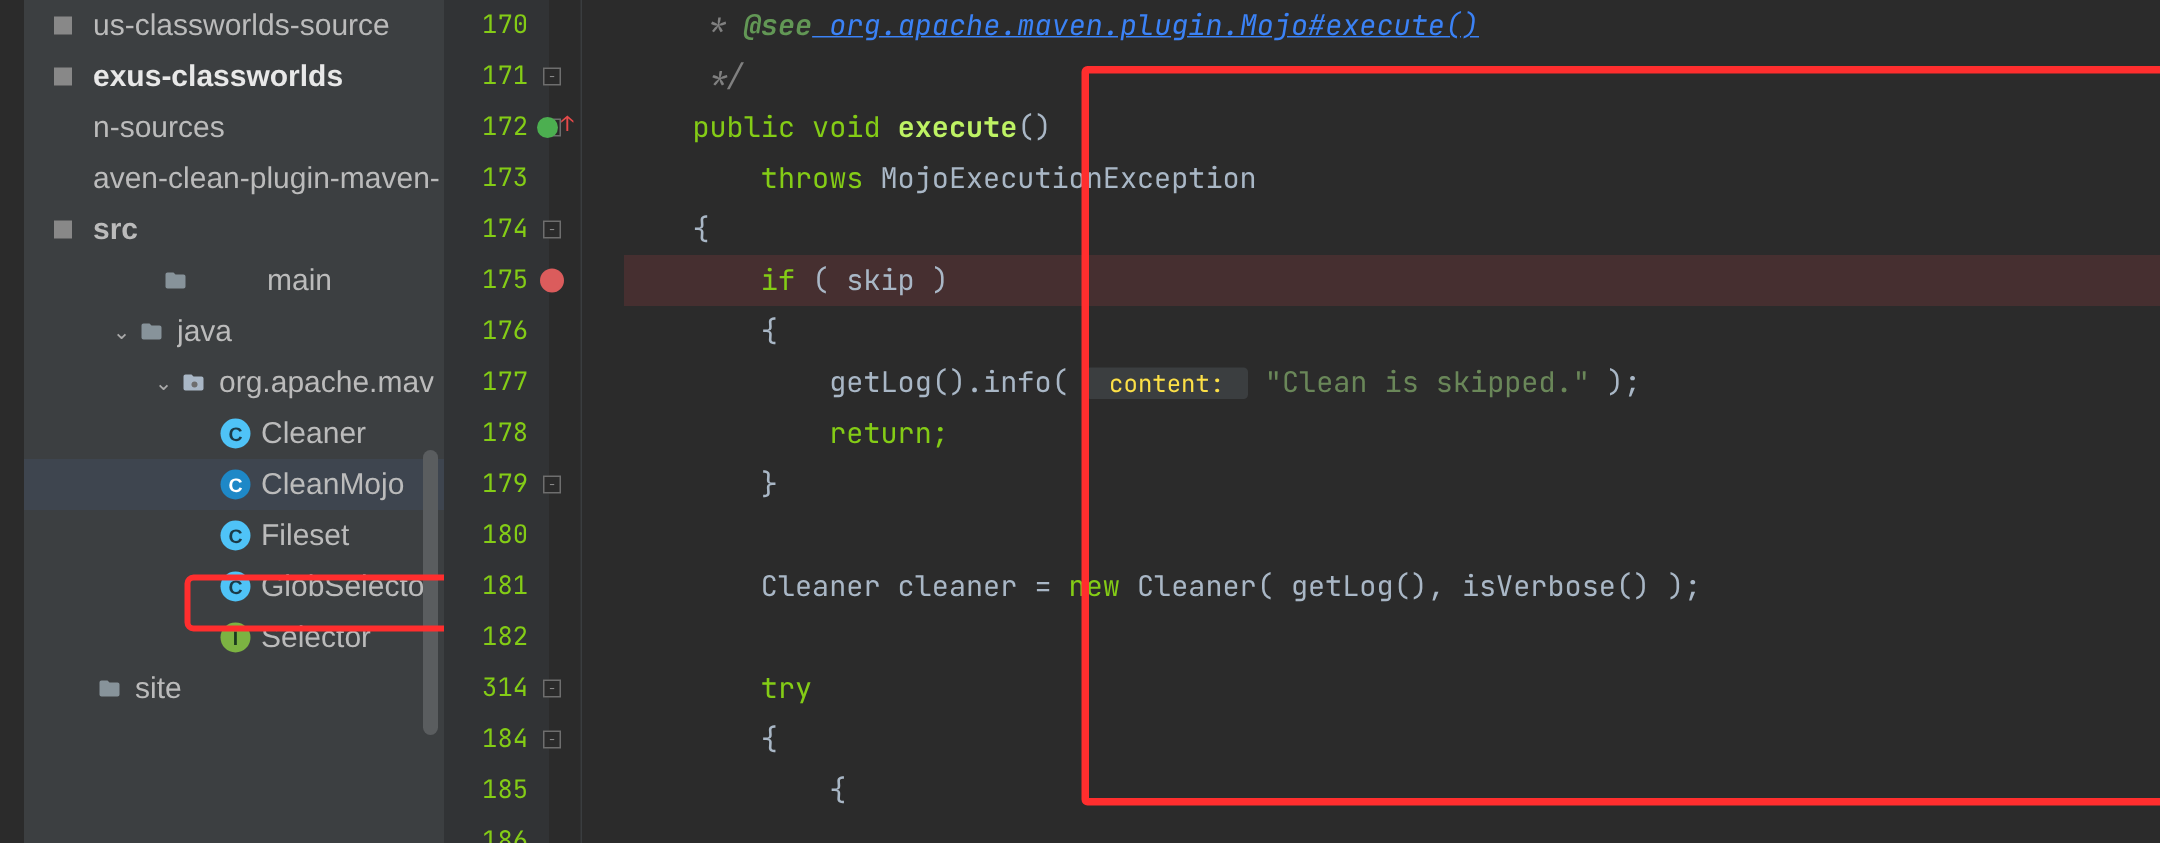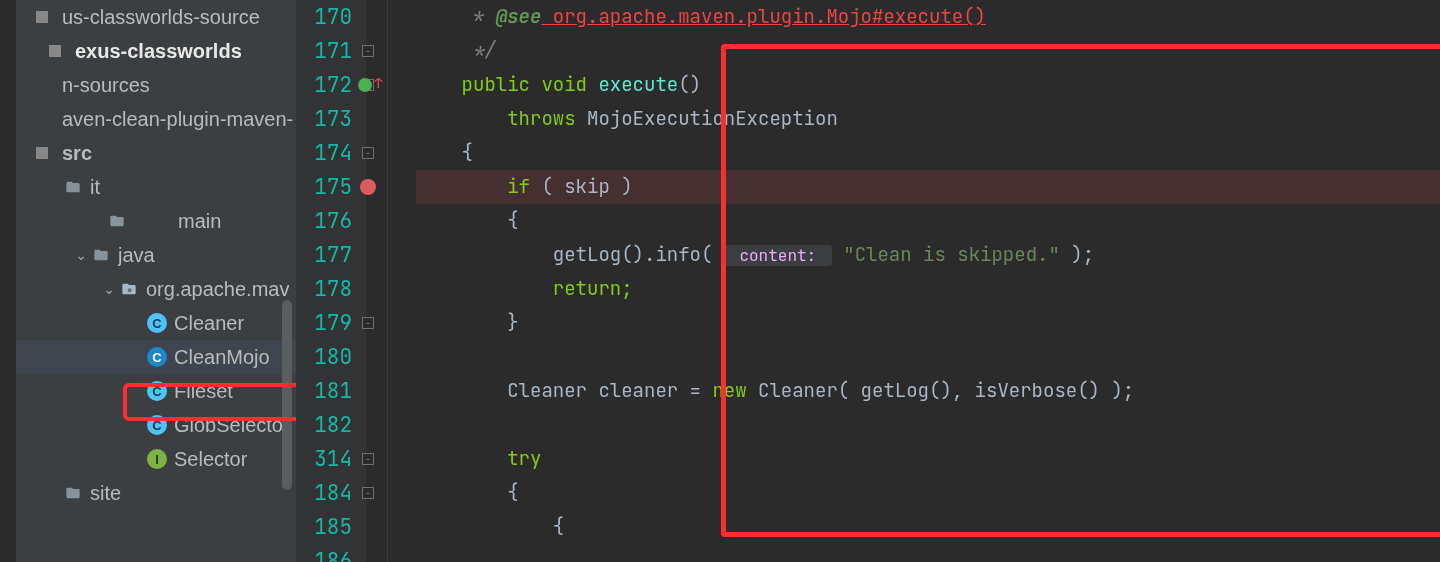--- a/index.html
+++ b/index.html
@@ -18,56 +18,56 @@
   .iface-badge { width:20px; height:20px; border-radius:50%; background:#7cb342; color:#1b3a1f; font-weight:700; font-size:13px; display:flex; align-items:center; justify-content:center; font-family:sans-serif;}
   .square-lib { width:12px; height:12px; background:#888; display:inline-block; margin-right:6px;}
   .tree-row .label { overflow:hidden; }
   .tree-row.bold .label { font-weight:700; color:#e8e8e8; }
   .sidebar-scroll-thumb { position:absolute; right:4px; top:300px; width:10px; height:190px; background:#5a5d5f; border-radius:5px; }
   .highlight-box-tree { position:absolute; border:4px solid #ff2e2e; border-radius:6px; pointer-events:none; }
 
   
   .editor { flex:1; display:flex; background:#2b2b2b; position:relative; }
   .gutter { width:70px; background:#313335; text-align:right; padding-right:14px; position:relative;}
-  .gutter .ln { height:34px; line-height:34px; color:#14b8a6; font-size:21px;}
+  .gutter .ln { height:34px; line-height:34px; color:#84cc16; font-size:17px;}
   .gutter-marks { position:absolute; left:62px; top:0; width:48px; height:100%; }
   .fold-col { position:absolute; left:0; top:0; width:30px; height:100%; border-right:1px solid #3a3d3f; }
   .fold-mark { position:absolute; width:12px; height:12px; border:1px solid #6e6e6e; left:4px; font-size:9px; line-height:10px; text-align:center; color:#888; background:#2b2b2b; cursor:pointer;}
   .vcs-mark { position:absolute; width:14px; height:14px; border-radius:50%; background:#4caf50; left:0;}
   .vcs-arrow { position:absolute; color:#e64a4a; font-size:14px; left:16px;}
   .breakpoint { position:absolute; width:16px; height:16px; border-radius:50%; background:#db5c5c; left:2px;}
   .code { flex:1; padding-left:50px; position:relative; }
   .code .row { height:34px; line-height:34px; white-space:pre; font-size:19px; }
   .bp-line { background:rgba(141,57,60,0.28);}          
   .c-comment { color:#808080; font-style:italic;}
-  .c-doclink { color:#ef4444; text-decoration:underline;}
+  .c-doclink { color:#3b82f6; font-style:italic; text-decoration:underline;}
   .c-doctag { color:#629755; font-style:italic; font-weight:bold; }
   .c-kw { color:#84cc16;}
-  .c-method { color:#5eead4;}
+  .c-method { color:#bef264;font-weight:bold;}
   .c-type { color:#a9b7c6;}
   .c-string { color:#6a8759;}
-  .c-hint { color:#f0abfc; background:#3b3e40; padding:0 6px; border-radius:3px; font-size:16px;}
+  .c-hint { color:#fde047; background:#3b3e40; padding:0 6px; border-radius:3px; font-size:16px;}
   .c-default { color:#a9b7c6;}
   .highlight-box-code { position:absolute; border:5px solid #ff2e2e; border-radius:4px; pointer-events:none; }
 </style>
 </head>
 <body>
 
 <div class="root">
 
   <div class="sidebar">
     <div class="tree" id="tree">
         <div class="tree-row" style="padding-left: 0px;">
           <span class="chevron"></span>
           <span class="icon">
             <span class="square-lib"></span>
           </span>
           <span class="label">us-classworlds-source</span>
         </div>
-        <div class="tree-row bold" style="padding-left: 13px; align-items: center;">
+        <div class="tree-row bold" style="padding-left: 0px; align-items: center;">
           <span class="chevron"></span>
           <span class="icon">
             <span class="square-lib"></span>
           </span>
           <span class="label">exus-classworlds</span>
         </div>
         <div class="tree-row" style="padding-left: 0px;">
           <span class="chevron"></span>
           <span class="icon"></span>
           <span class="label">n-sources</span>
@@ -76,29 +76,20 @@
           <span class="chevron"></span>
           <span class="icon"></span>
           <span class="label">aven-clean-plugin-maven-</span>
         </div>
         <div class="tree-row" style="padding-left: 0px; font-weight: bold;">
           <span class="chevron"></span>
           <span class="icon">
             <span class="square-lib"></span>
           </span>
           <span class="label">src</span>
-        </div>
-        <div class="tree-row" style="padding-left: 28px;">
-          <span class="chevron"></span>
-          <span class="icon folder-icon">
-            <svg viewBox="0 0 24 24">
-              <path fill="#87939a" d="M10 4H4c-1.1 0-2 .9-2 2v12c0 1.1.9 2 2 2h16c1.1 0 2-.9 2-2V8c0-1.1-.9-2-2-2h-8l-2-2z"></path>
-            </svg>
-          </span>
-          <span class="label">it</span>
         </div>
         <div class="tree-row" style="padding-left: 28px; gap: 44px;">
           <span class="chevron"></span>
           <span class="icon folder-icon">
             <svg viewBox="0 0 24 24">
               <path fill="#87939a" d="M10 4H4c-1.1 0-2 .9-2 2v12c0 1.1.9 2 2 2h16c1.1 0 2-.9 2-2V8c0-1.1-.9-2-2-2h-8l-2-2z"></path>
             </svg>
           </span>
           <span class="label">main</span>
         </div>

